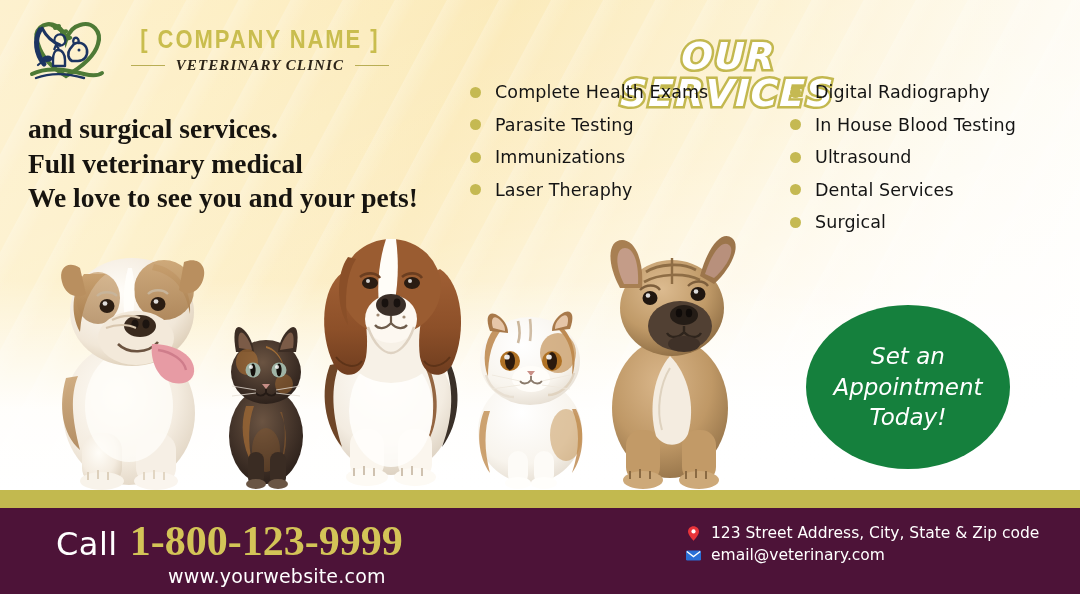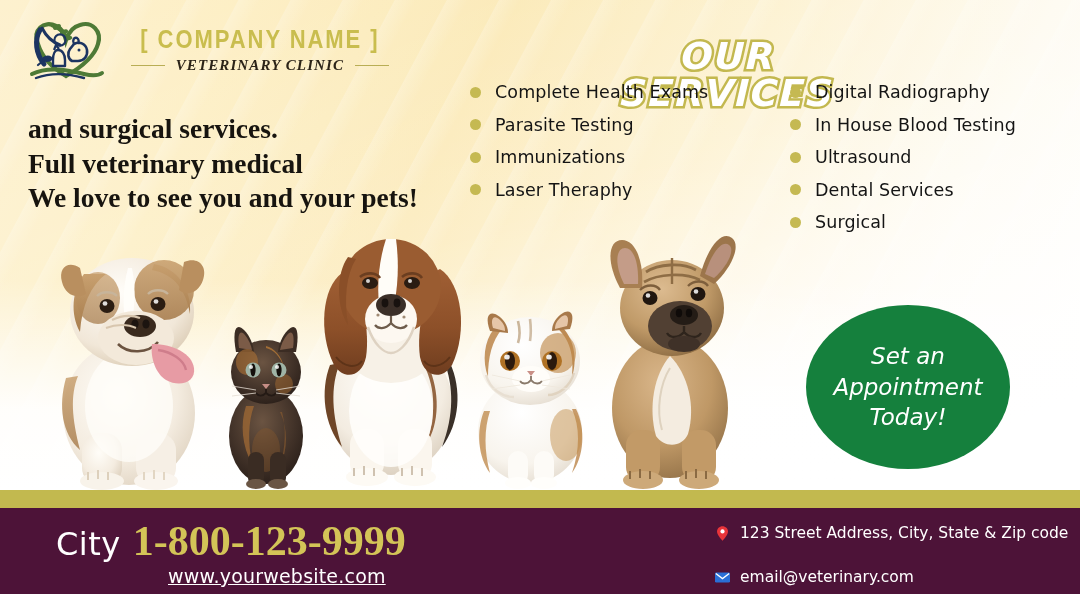--- a/index.html
+++ b/index.html
@@ -79,23 +79,23 @@
 
   
   .band-olive{position:absolute;left:0;right:0;bottom:86px;height:18px;background:#c2b94f;}
   .footer{position:absolute;left:0;right:0;bottom:0;height:86px;background:#4d1338;}
 
   .call-row{position:absolute;left:56px;top:12px;display:flex;align-items:baseline;gap:12px;}
   .call-word{font-family:"DejaVu Sans", sans-serif;font-weight:400;font-size:32px;color:#fff;letter-spacing:.5px;}
   .phone{font-family:"Liberation Serif", serif;font-weight:700;font-size:42px;
     color:#d3c457;letter-spacing:0px;line-height:1;}
   .website{position:absolute;left:168px;top:57px;
-    font-family:"DejaVu Sans", sans-serif;font-size:19px;color:#ffffff;letter-spacing:.2px;text-decoration:underline;}
-
-  .contact{position:absolute;left:714px;top:16px;display:flex;flex-direction:column;gap:26px;}
+    font-family:"DejaVu Sans", sans-serif;font-size:19px;color:#ffffff;letter-spacing:.2px;}
+
+  .contact{position:absolute;left:685px;top:16px;display:flex;flex-direction:column;gap:4px;}
   .contact-row{display:flex;align-items:center;gap:9px;}
   .contact-row .ctext{font-family:"DejaVu Sans", sans-serif;font-size:15.5px;color:#fff;white-space:nowrap;}
   .ic{width:17px;height:17px;flex:0 0 auto;}
 </style>
 </head>
 <body>
 
 <div class="poster">
 
   <div class="bg"></div>
@@ -487,21 +487,21 @@
         <ellipse cx="96" cy="122" rx="16" ry="8" fill="#3f3128"></ellipse>
       </svg>
     </div>
 
   </div>
 
   <div class="band-olive"></div>
 
   <div class="footer">
     <div class="call-row">
-      <span class="call-word">City</span>
+      <span class="call-word">Call</span>
       <span class="phone">1-800-123-9999</span>
     </div>
     <div class="website">www.yourwebsite.com</div>
 
     <div class="contact">
       <div class="contact-row">
         <span class="ic">
           <svg viewBox="0 0 17 17" width="17" height="17">
             <path d="M8.5 1.3 C5.4 1.3 3 3.6 3 6.5 C3 10.4 8.5 15.7 8.5 15.7 C8.5 15.7 14 10.4 14 6.5 C14 3.6 11.6 1.3 8.5 1.3 Z" fill="#e8343a"></path>
             <circle cx="8.5" cy="6.4" r="2.1" fill="#ffffff"></circle>

